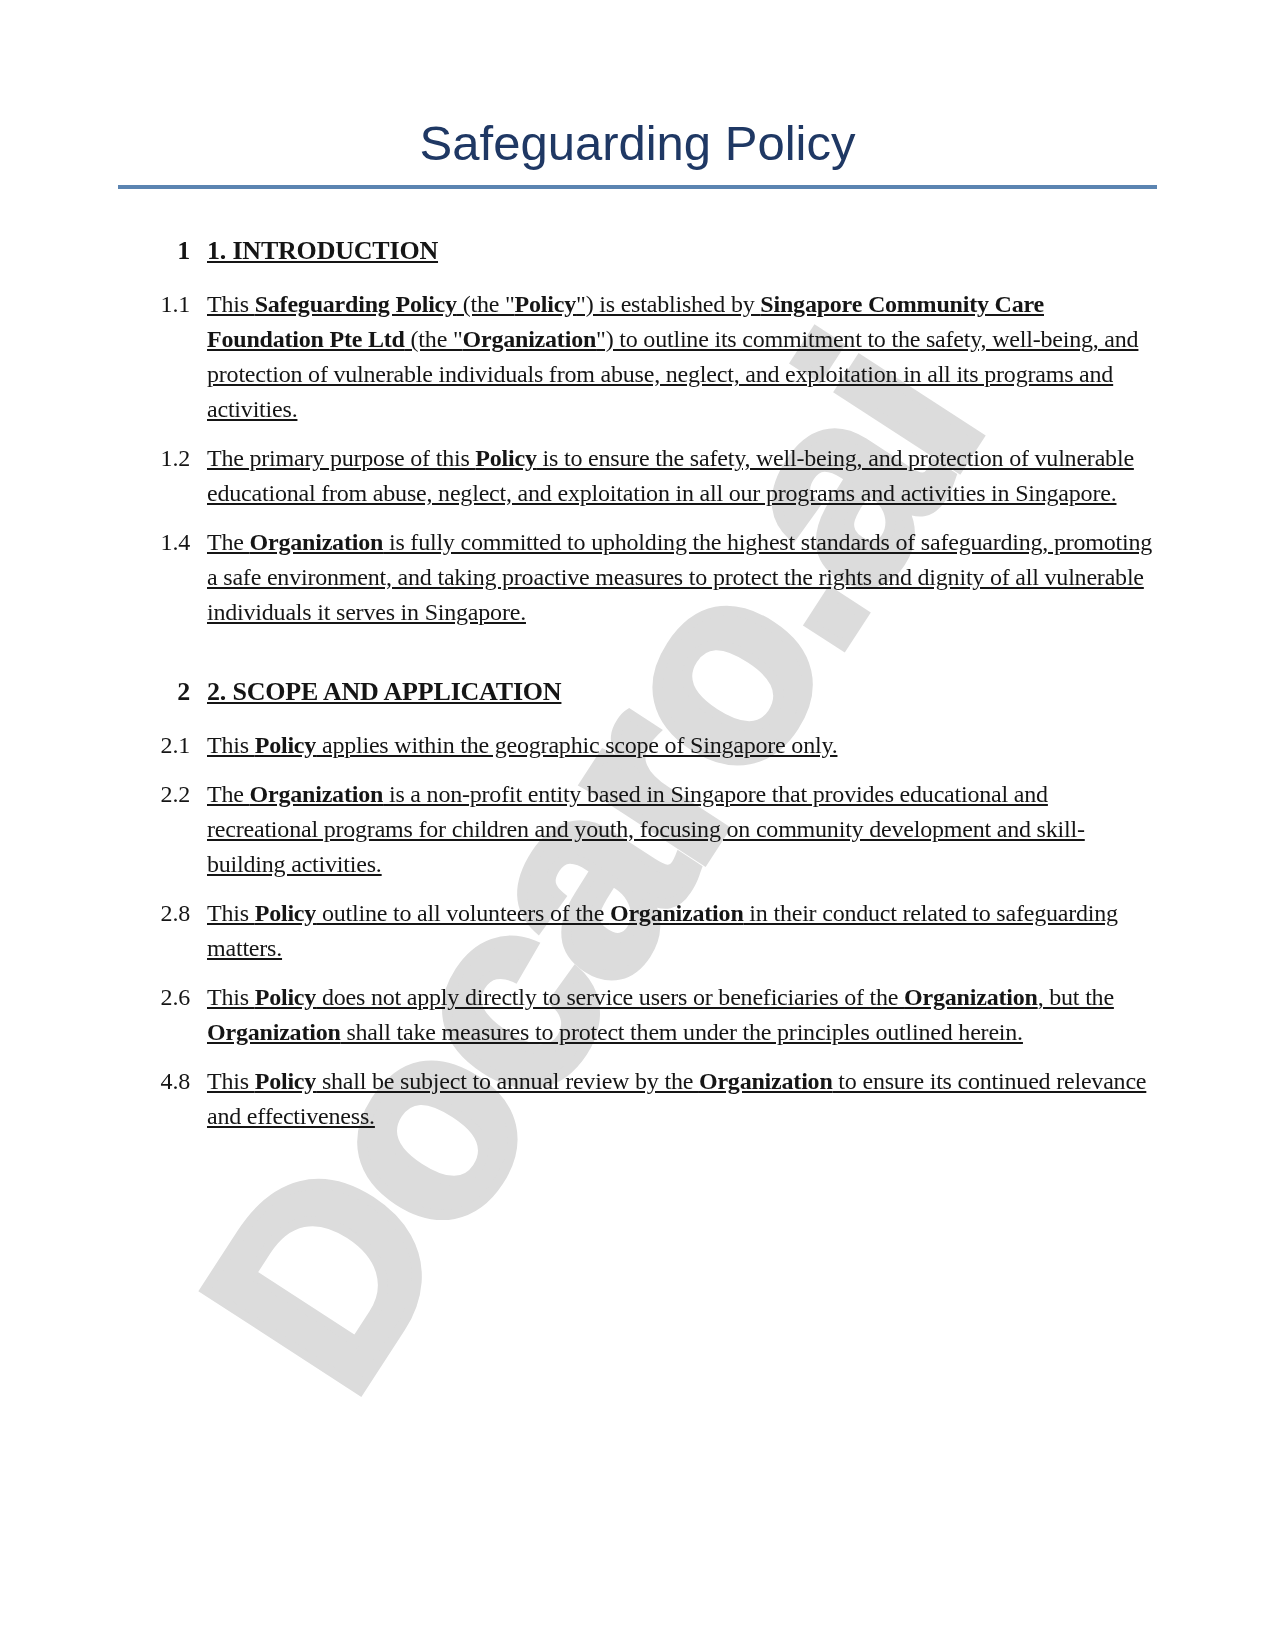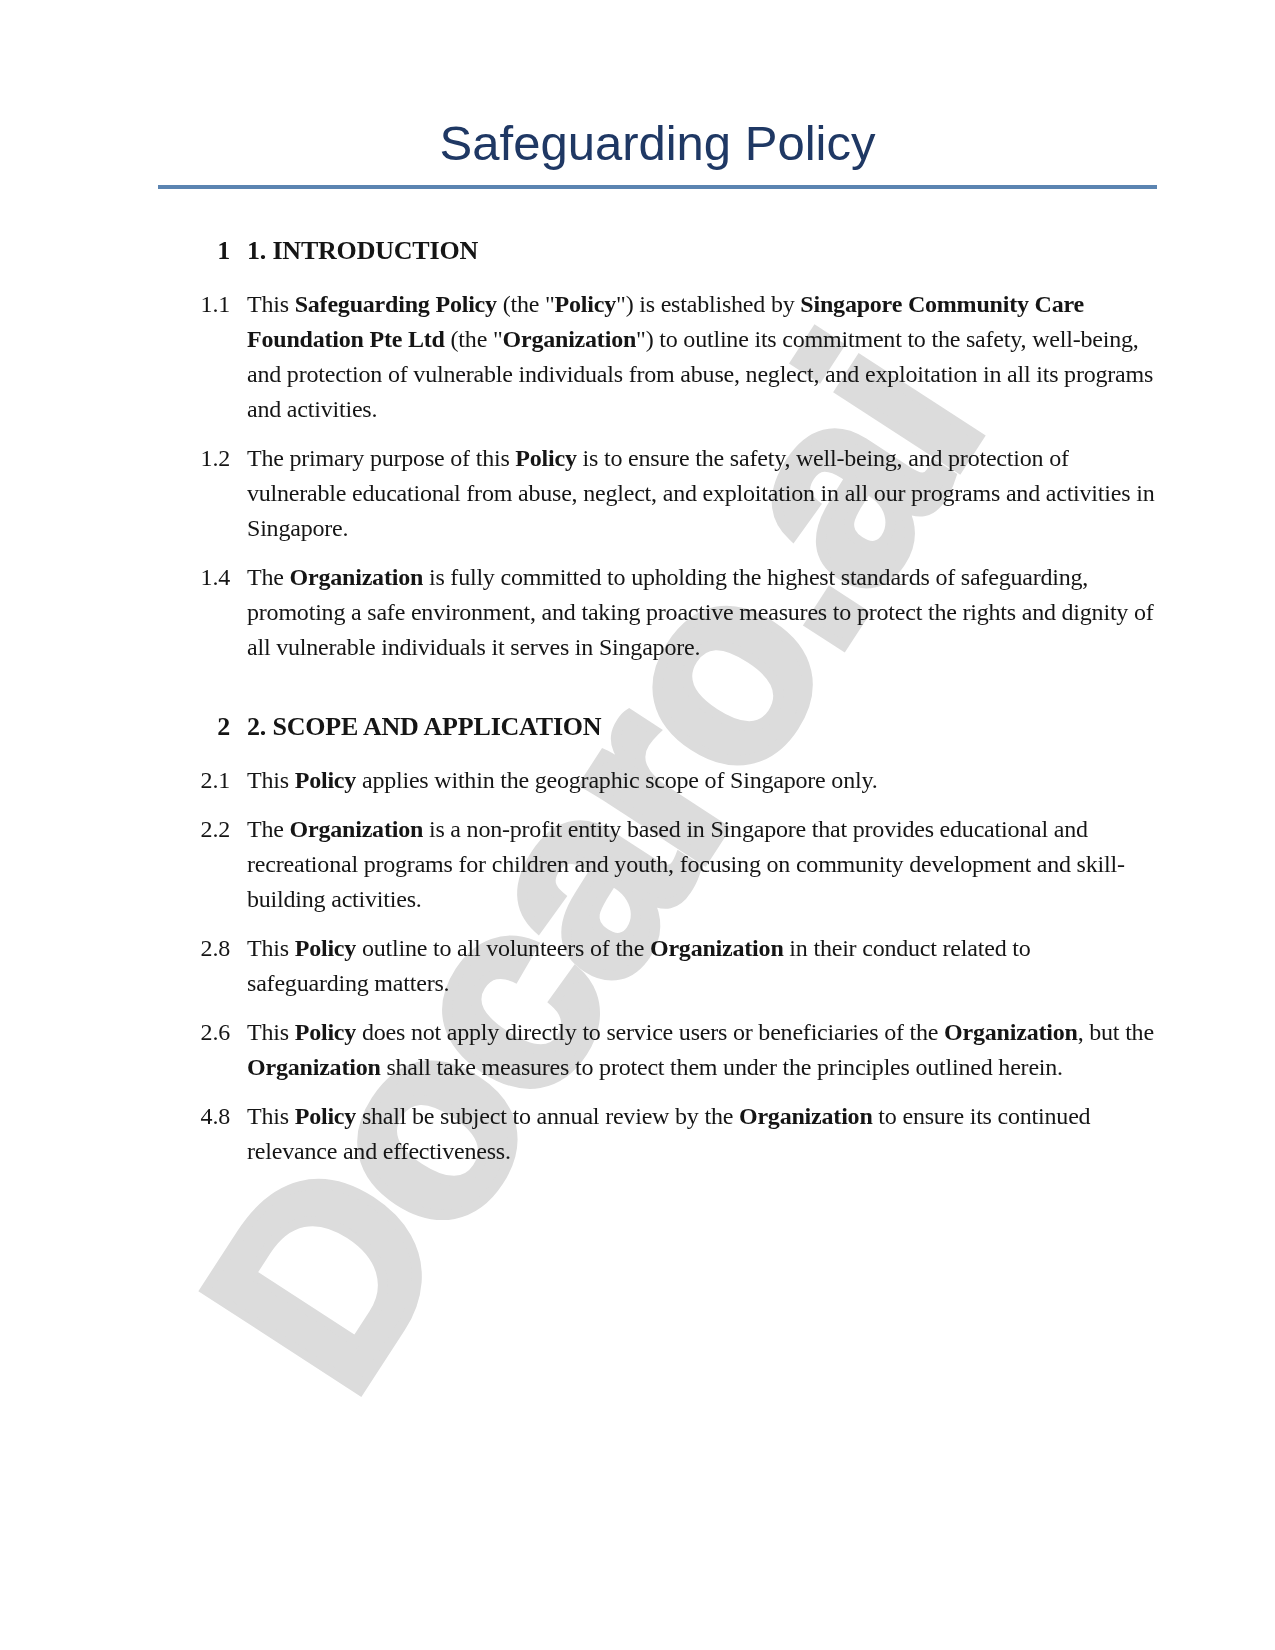--- a/index.html
+++ b/index.html
@@ -29,21 +29,20 @@
     transform: rotate(-57deg);
     z-index: 0;
     white-space: nowrap;
     user-select: none;
   }
 
   .page-content {
     position: relative;
     z-index: 1;
     padding: 0 118px;
-    margin-left: 40px;
   }
 
   .title-block {
     margin-top: 116px;
     padding-bottom: 14px;
     border-bottom: 4px solid #5b84b1;
     text-align: center;
   }
   .title {
     margin: 0;
@@ -57,21 +56,21 @@
   .doc {
     margin-top: 36px;
     font-size: 24px;
     line-height: 35px;
     letter-spacing: -0.2px;
     color: #151515;
   }
 
   .row { display: flex; margin-bottom: 14px; }
   .num { flex: 0 0 72px; text-align: right; }
-  .txt { margin-left: 17px; width: 950px; }
+  .txt { margin-left: 17px; width: 950px; text-decoration: underline; }
 
   .heading-row {
     font-weight: 700;
     font-size: 26px;
     line-height: 36px;
     margin-top: 44px;
     margin-bottom: 18px;
   }
 
   .b { font-weight: 700; }

